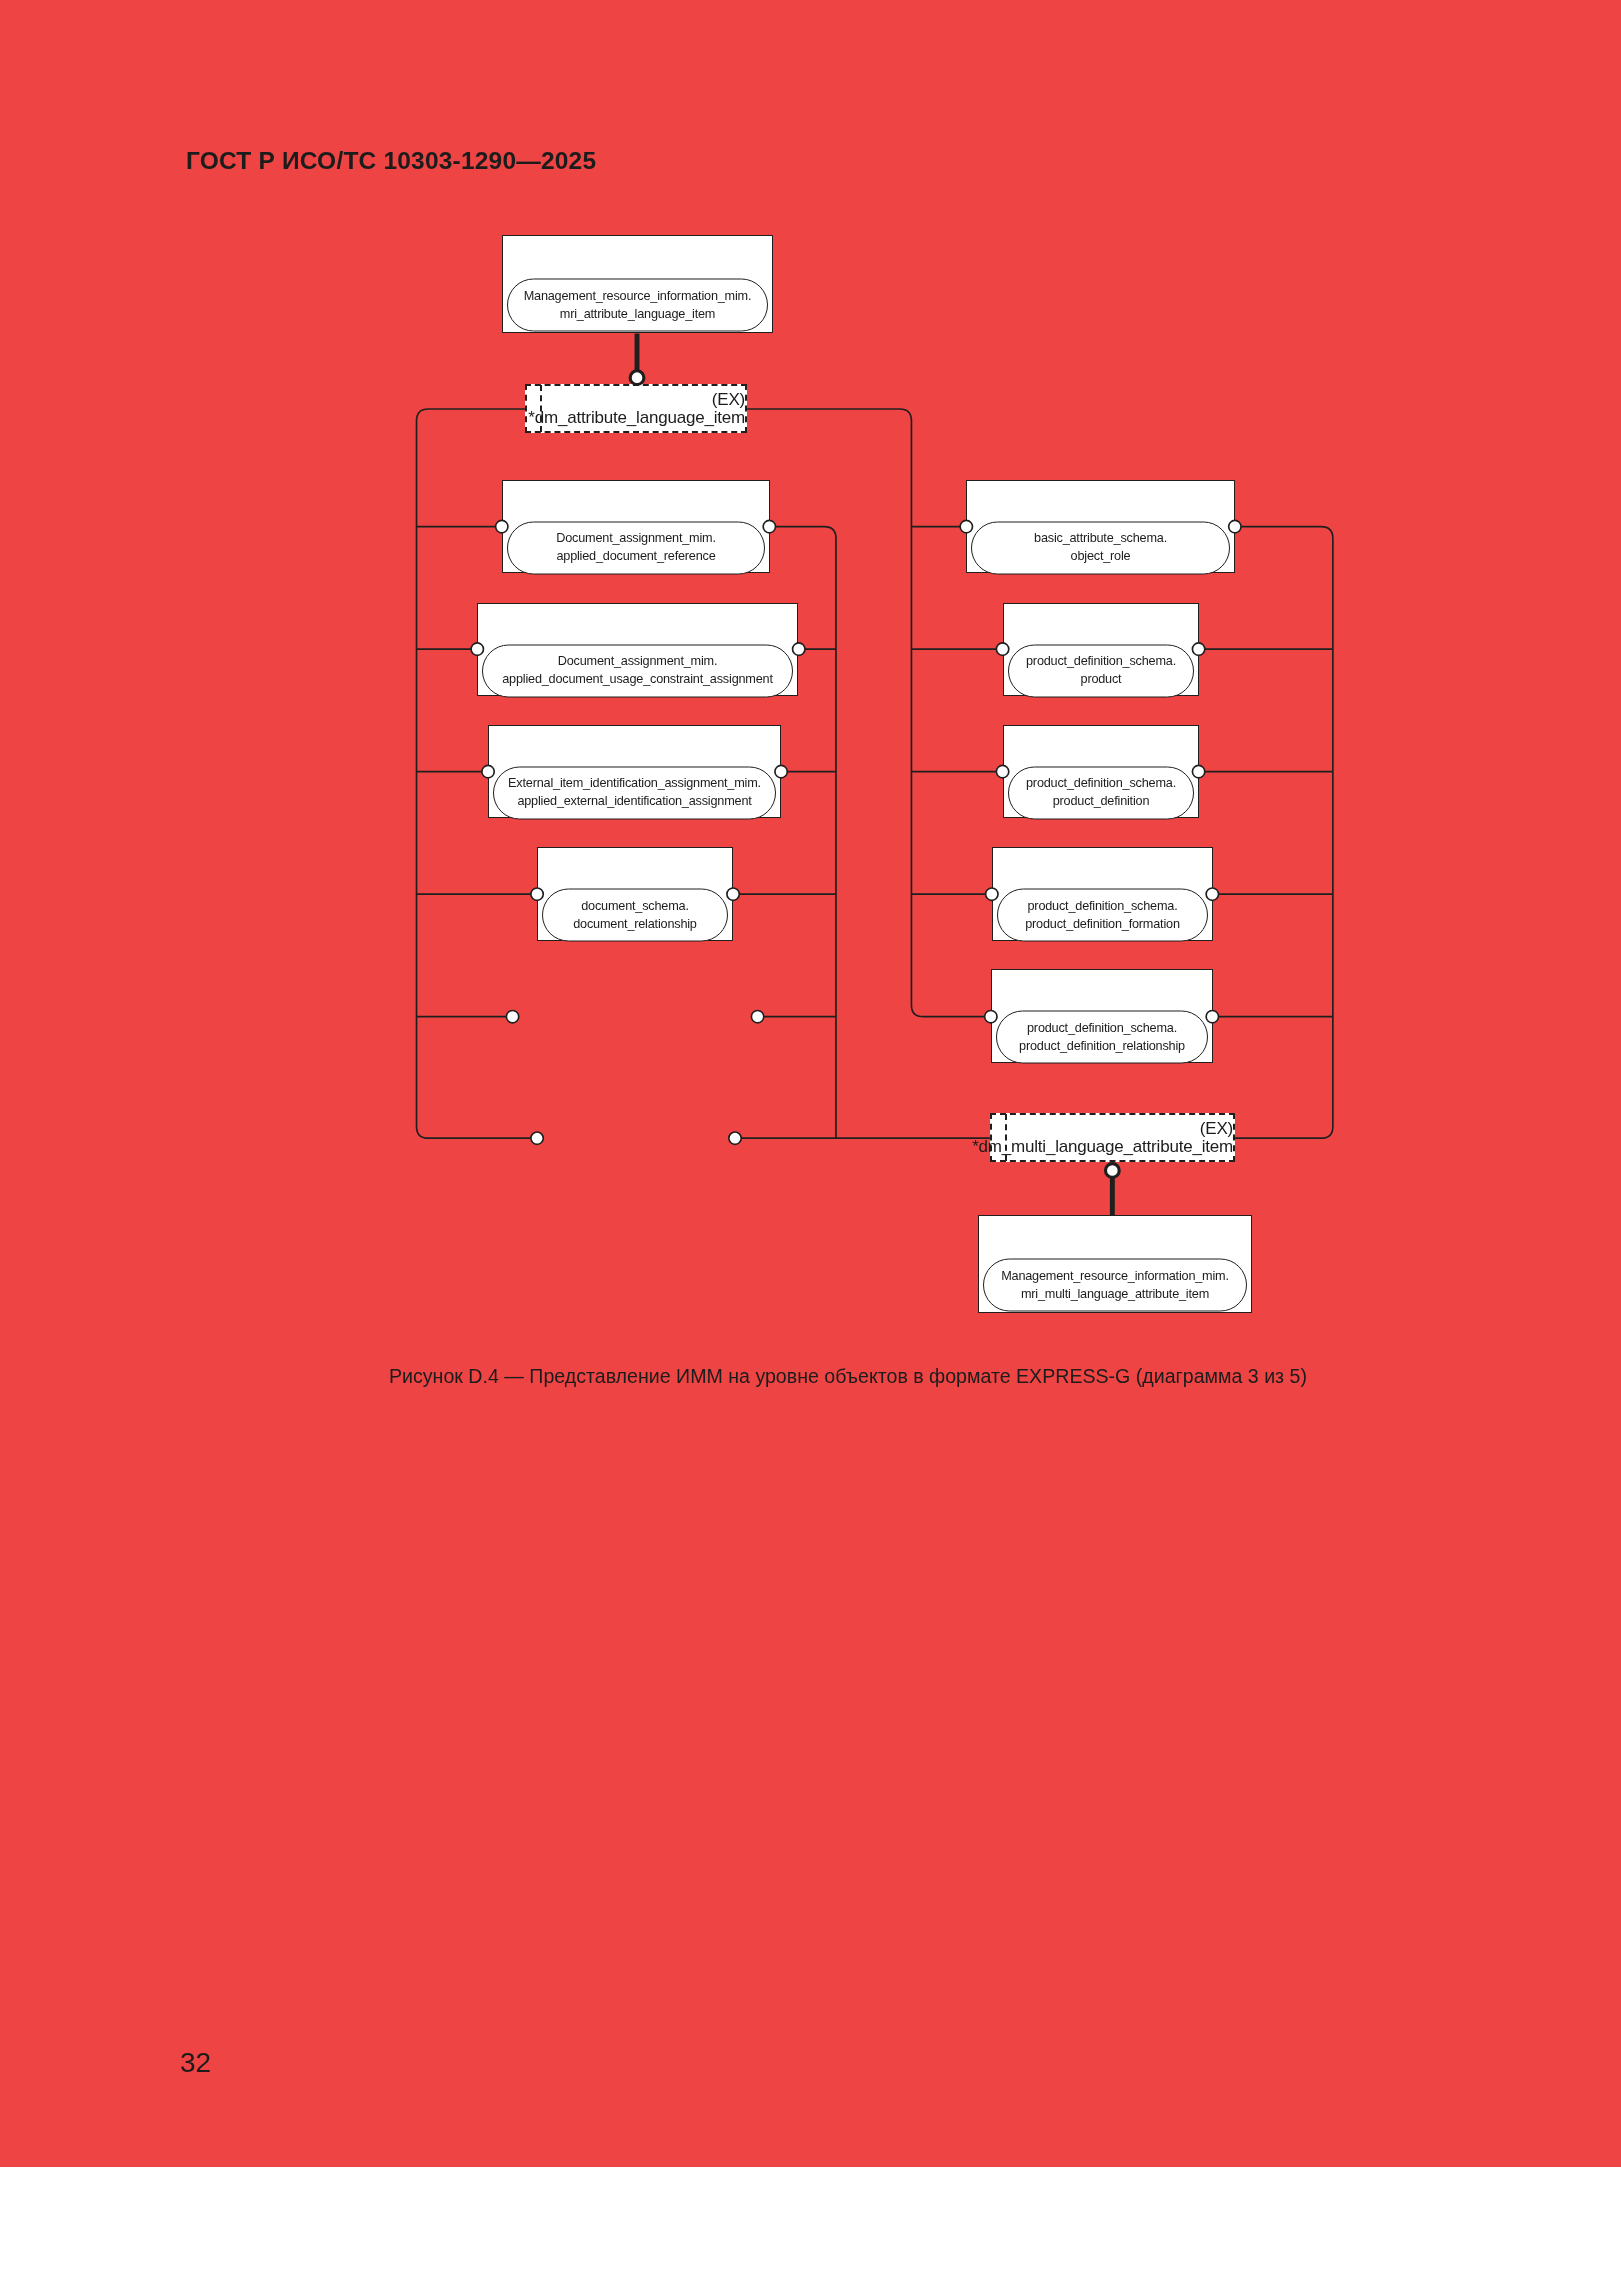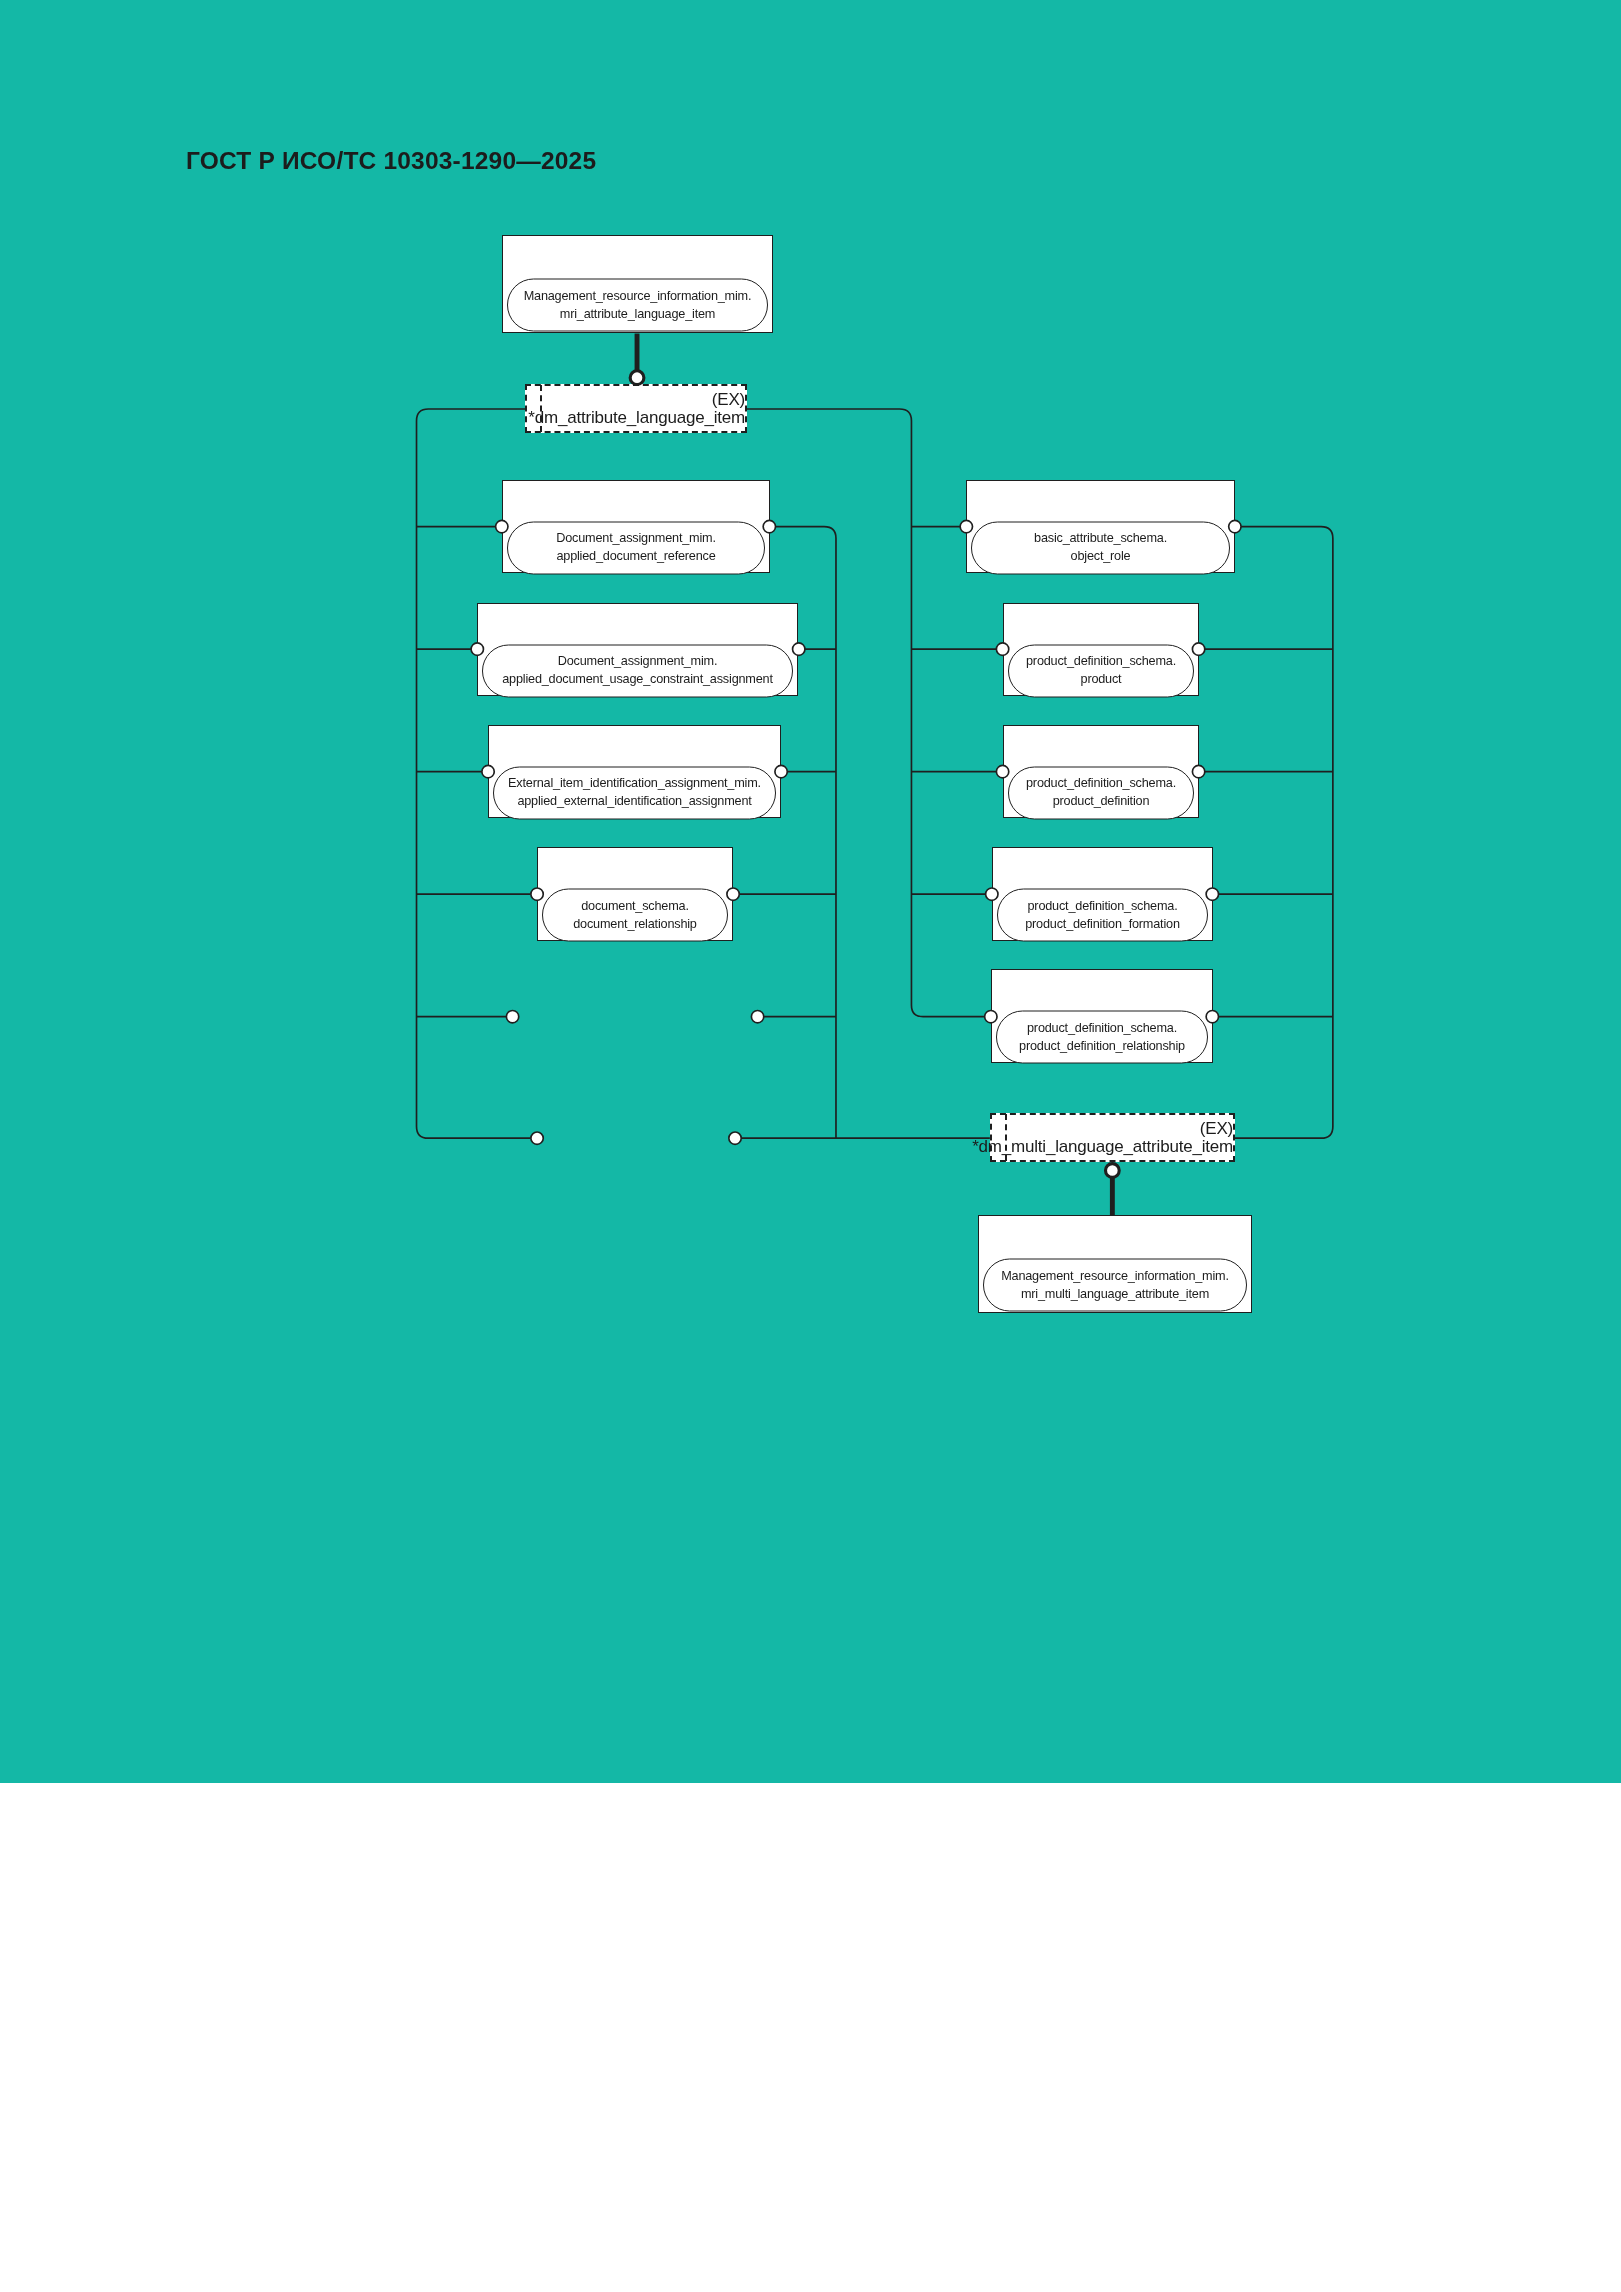--- a/index.html
+++ b/index.html
@@ -1,17 +1,17 @@
 <!DOCTYPE html>
 <html><head>
 <meta charset="utf-8">
 <style>
   html,body{margin:0;padding:0;background:#fff;}
   .page{
-    position:relative;width:1621px;height:1783px;background:#14b8a6;
+    position:relative;width:1621px;height:2167px;background:#ef4444;
     font-family:"Liberation Sans", sans-serif;color:#1c1c1c;overflow:hidden;
   }
   .header{
     position:absolute;left:186px;top:147px;font-size:24.5px;font-weight:bold;
     letter-spacing:0.2px;white-space:nowrap;
   }
   .caption{
     position:absolute;left:196px;top:1364px;width:1304px;text-align:center;
     font-size:19.6px;line-height:25.5px;white-space:nowrap;
   }
@@ -174,16 +174,17 @@
     <span>*dm_multi_language_attribute_item</span>
   </div>
 
   <div class="entity" style="left:978px;top:1215px;width:274px;height:98px">
     <div class="stadium">
       <span>Management_resource_information_mim.</span>
       <span>mri_multi_language_attribute_item</span>
     </div>
   </div>
 
+  <div class="caption">Рисунок D.4 — Представление ИММ на уровне объектов в формате EXPRESS-G (диаграмма 3 из 5)</div>
   <div class="pagenum">32</div>
 
 </div>
 
 
 </body></html>

